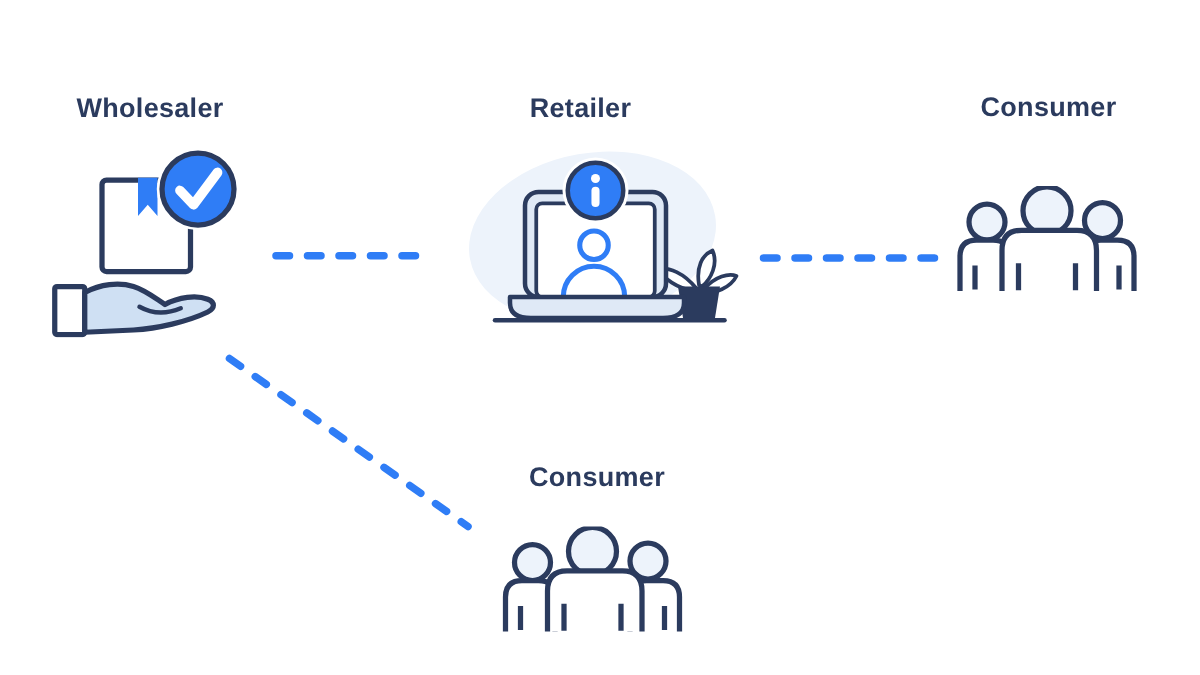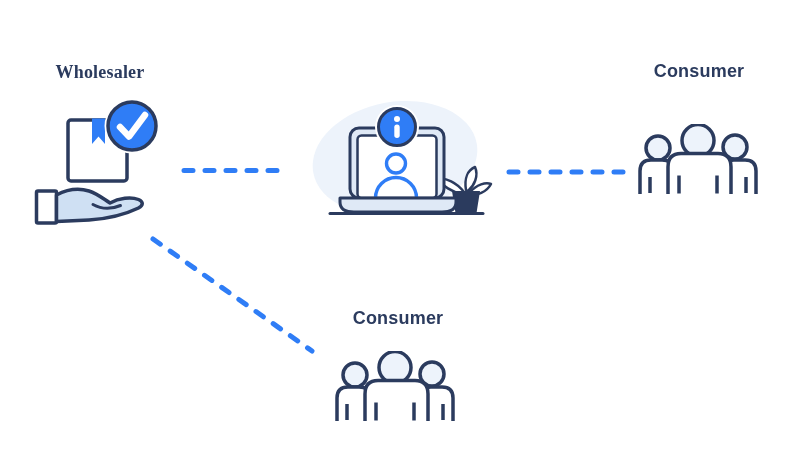--- a/index.html
+++ b/index.html
@@ -30,21 +30,21 @@
 <body>
 
 <div class="canvas">
 
   <svg class="connectors" viewBox="0 0 800 450">
     <line x1="184" y1="170.5" x2="289" y2="170.5"></line>
     <line x1="509" y1="172" x2="623" y2="172"></line>
     <line x1="153" y1="239" x2="312" y2="351"></line>
   </svg>
 
-  <div class="node" style="left:30px;top:60px;width:140px;height:170px;font-family:Liberation Serif, serif;">
+  <div class="node" style="left:30px;top:60px;width:140px;height:170px;">
     <div class="node-label" style="left:0;top:2px;width:140px;">Wholesaler</div>
     <svg class="icon" style="left:4px;top:39px;" width="126" height="126" viewBox="0 0 126 126">
       <g>
         <rect class="fW sN" x="34" y="21" width="59" height="61" rx="3" stroke-width="3.5"></rect>
         <path class="fB" d="M 58,19.5 H 71 V 45 L 64.5,37.5 L 58,45 Z"></path>
       </g>
       <g>
         <circle class="fW" cx="98" cy="27" r="27.5"></circle>
         <circle class="fB sN" cx="98" cy="27" r="24" stroke-width="3.5"></circle>
         <path d="M 86,28 L 95,37.5 L 111,16" fill="none" stroke="#ffffff" stroke-width="6.5" stroke-linecap="round" stroke-linejoin="round"></path>
@@ -53,20 +53,21 @@
         <rect class="fW sN" x="2.5" y="92" width="20" height="32" rx="1.5" stroke-width="3.5"></rect>
         <path class="fH sN" stroke-width="3.5" stroke-linejoin="round" d="M 22.5,96 C 33,90.5 45,89 55,92 C 63,94.5 69,99.5 76,104
              C 85,99 97,97.5 104.5,100.5 C 109.5,102.5 109.5,106.5 104.5,109
              C 91,115.5 71,120 55,121 L 22.5,122.5 Z"></path>
         <path class="fX sN" stroke-width="3" stroke-linecap="round" d="M 59,105.5 C 67,110 77,110.5 86.5,106.5"></path>
       </g>
     </svg>
   </div>
 
   <div class="node" style="left:298px;top:60px;width:196px;height:158px;">
+    <div class="node-label" style="left:29px;top:2px;width:120px;">Retailer</div>
     <svg class="icon" style="left:0;top:26px;" width="196" height="132" viewBox="0 0 196 132">
       <ellipse class="fP" cx="97" cy="72" rx="83" ry="56" transform="rotate(-10 97 72)"></ellipse>
       <g>
         <path class="fW sN" stroke-width="2.5" stroke-linejoin="round" d="M 166,106 C 158,96 148,92 141,93 C 144,100 154,106 164,108 Z"></path>
         <path class="fW sN" stroke-width="2.5" stroke-linejoin="round" d="M 168,104 C 166,92 170,84 177,81 C 181,90 176,100 170,105 Z"></path>
         <path class="fW sN" stroke-width="2.5" stroke-linejoin="round" d="M 171,107 C 179,98 188,96 193,98 C 189,106 178,110 172,109 Z"></path>
         <path class="fN" d="M 154,105 H 182 L 178.5,127 H 157.5 Z"></path>
       </g>
       <path class="fX sN" stroke-width="3" stroke-linecap="round" d="M 32,127.5 H 185"></path>
       <g>

